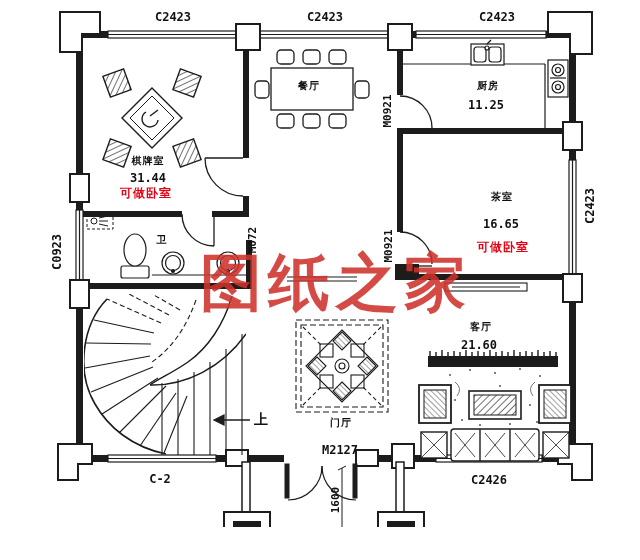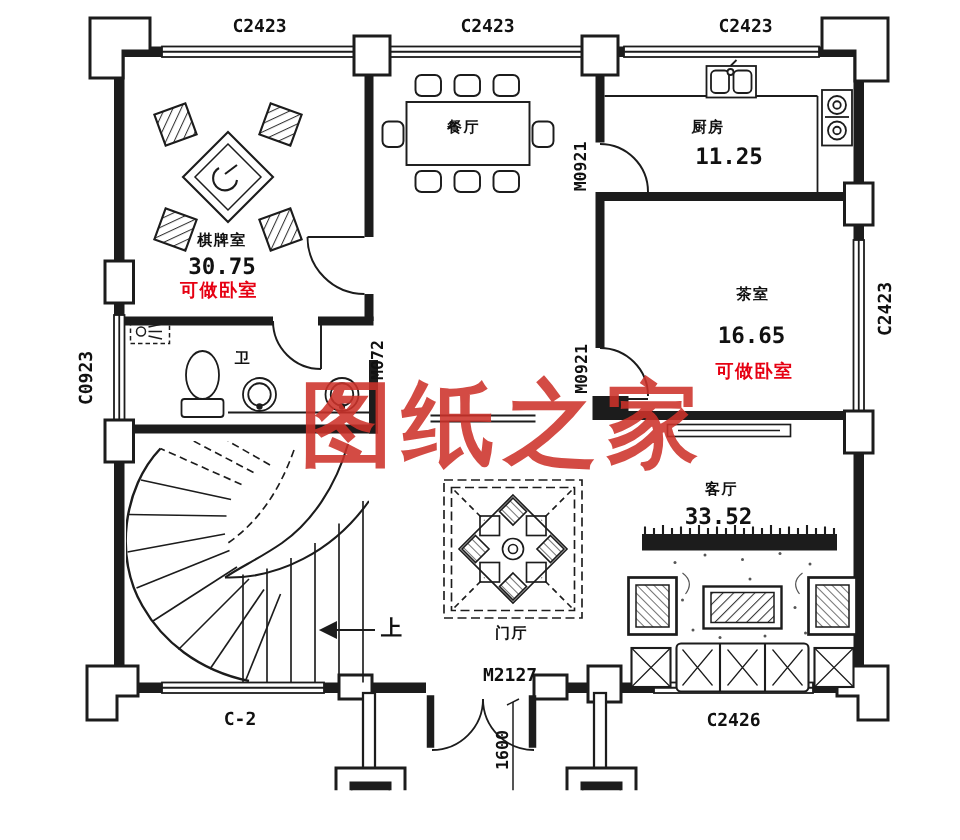--- a/index.html
+++ b/index.html
@@ -4,21 +4,21 @@
 <style>
   html,body{margin:0;padding:0;background:#fff;}
   .plan{position:relative;width:640px;height:527px;background:#fff;overflow:hidden;
         font-family:"DejaVu Sans",sans-serif;color:#111;}
   svg{position:absolute;left:0;top:0;}
   .lbl{position:absolute;transform:translate(-50%,-50%);white-space:nowrap;
        font-size:12px;color:#111;line-height:1;}
   .code{font-family:"DejaVu Sans Mono","Liberation Mono",monospace;font-size:12px;font-weight:bold;}
   .v{transform:translate(-50%,-50%) rotate(-90deg);}
   .room{font-weight:bold;font-size:10px;letter-spacing:1px;}
-  .area{font-family:"DejaVu Sans Mono",monospace;font-size:15px;font-weight:bold;}
+  .area{font-family:"DejaVu Sans Mono",monospace;font-size:12px;font-weight:bold;}
   .note{font-weight:bold;font-size:12px;color:#e60012;letter-spacing:1px;}
   .watermark{position:absolute;left:168px;top:252px;width:304px;text-align:right;
        font-family:"DejaVu Serif","Liberation Serif",serif;font-weight:bold;font-size:62px;
        color:rgba(205,50,42,.88);letter-spacing:6px;line-height:1;}
   .up{font-weight:bold;font-size:14px;}
 </style>
 </head>
 <body>
 
 <div class="plan">
@@ -297,36 +297,36 @@
 <div class="lbl code v" style="left:590px;top:206px">C2423</div>
 <div class="lbl code" style="left:160px;top:479px">C-2</div>
 <div class="lbl code" style="left:489px;top:480px">C2426</div>
 <div class="lbl code" style="left:340px;top:450px">M2127</div>
 <div class="lbl code v" style="left:335px;top:500px;font-size:11px">1600</div>
 <div class="lbl code v" style="left:387px;top:111px;font-size:11px">M0921</div>
 <div class="lbl code v" style="left:388px;top:246px;font-size:11px">M0921</div>
 <div class="lbl code v" style="left:252px;top:240px;font-size:11px">M072</div>
 
 <div class="lbl room" style="left:148px;top:161px">棋牌室</div>
-<div class="lbl area" style="left:148px;top:178px">30.75</div>
+<div class="lbl area" style="left:148px;top:178px">31.44</div>
 <div class="lbl note" style="left:146px;top:193px">可做卧室</div>
 
 <div class="lbl room" style="left:309px;top:86px">餐厅</div>
 
-<div class="lbl room" style="left:472px;top:86px">厨房</div>
+<div class="lbl room" style="left:488px;top:86px">厨房</div>
 <div class="lbl area" style="left:486px;top:105px">11.25</div>
 
 <div class="lbl room" style="left:502px;top:197px">茶室</div>
 <div class="lbl area" style="left:501px;top:224px">16.65</div>
 <div class="lbl note" style="left:503px;top:247px">可做卧室</div>
 
 <div class="lbl room" style="left:162px;top:240px">卫</div>
 
 <div class="lbl room" style="left:481px;top:327px">客厅</div>
-<div class="lbl area" style="left:479px;top:345px">33.52</div>
+<div class="lbl area" style="left:479px;top:345px">21.60</div>
 
 <div class="lbl room" style="left:341px;top:423px">门厅</div>
 
 <div class="lbl up" style="left:261px;top:419px">上</div>
 
 <div class="watermark">图纸之家</div>
 
 </div>
 
 </body></html>

